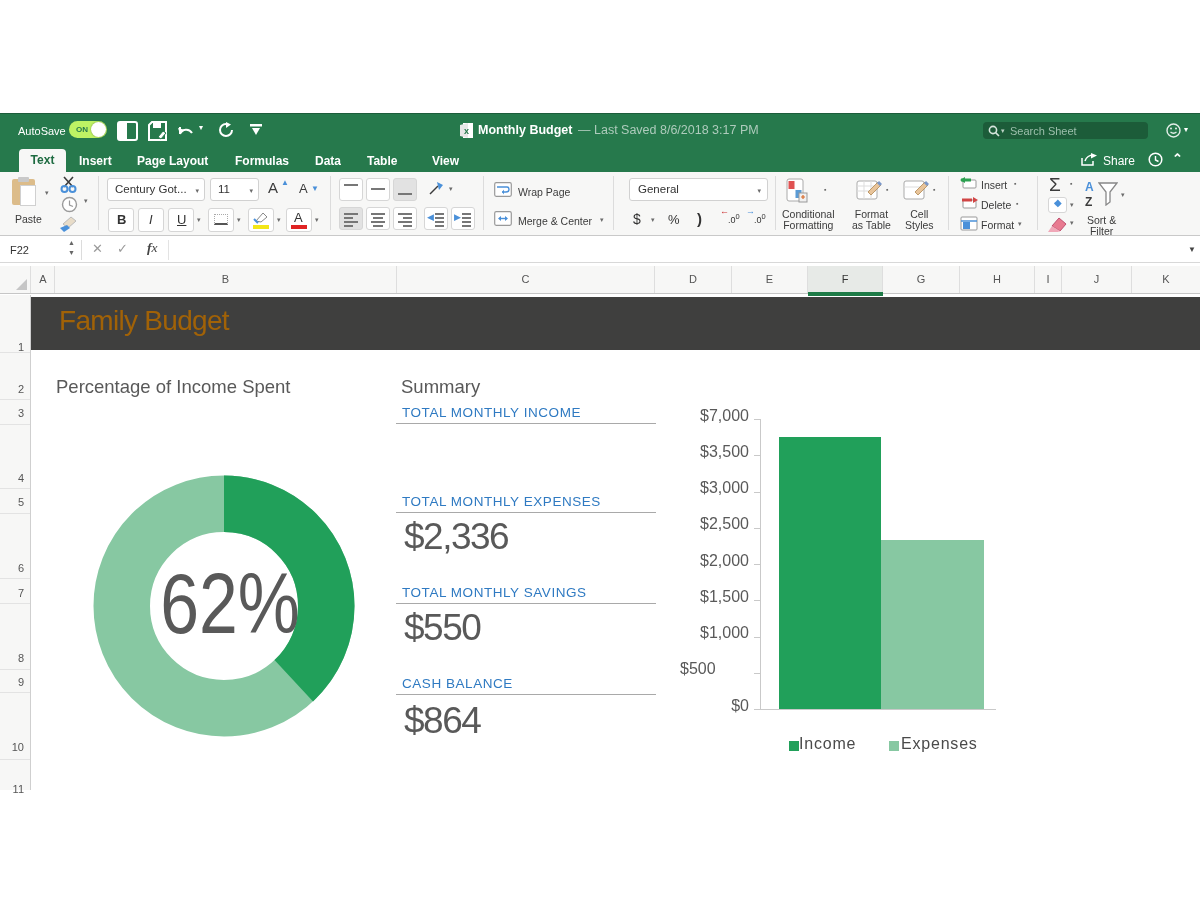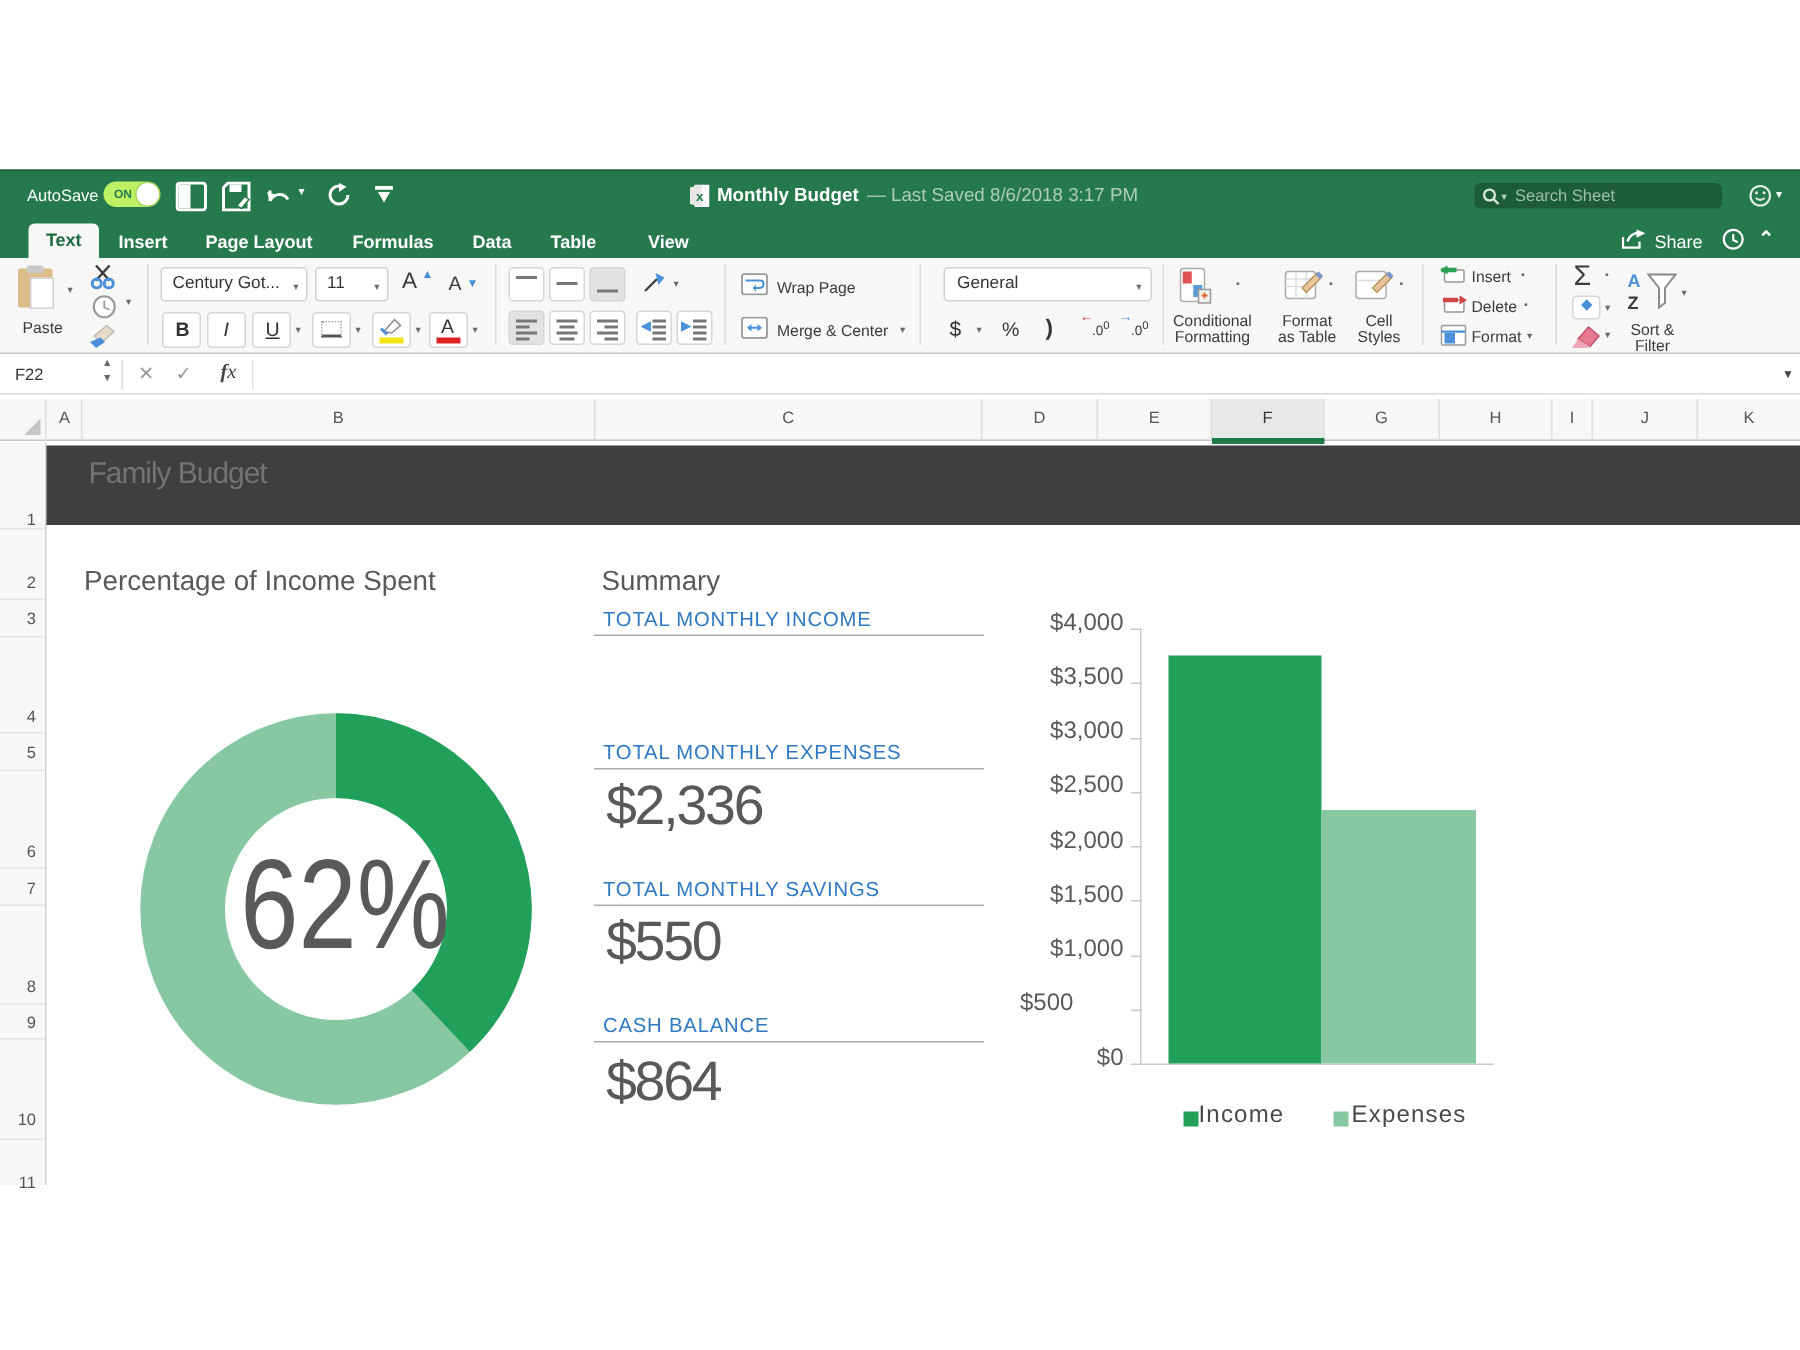--- a/index.html
+++ b/index.html
@@ -401,21 +401,21 @@
     <div class="rline" style="top:193px;"></div>
     <div class="rline" style="top:217.5px;"></div>
     <div class="rline" style="top:283px;"></div>
     <div class="rline" style="top:308px;"></div>
     <div class="rline" style="top:373.5px;"></div>
     <div class="rline" style="top:397px;"></div>
     <div class="rline" style="top:464px;"></div>
   </div>
 
   <div class="darkbar"></div>
-  <span class="abs" style="left:59px; top:305px; color:#737373; font-size:20px; letter-spacing:-0.7px;">Family Budget</span>
+  <span class="abs" style="left:59px; top:305px; color:#a16207; font-size:28px; letter-spacing:-0.7px;">Family Budget</span>
 
   <span class="abs" style="left:56px; top:376px; font-size:18.5px; color:#595959;">Percentage of Income Spent</span>
   <span class="abs" style="left:401px; top:376px; font-size:18.5px; color:#595959;">Summary</span>
 
   <span class="abs bluelabel" style="left:402px; top:404.5px;">TOTAL MONTHLY INCOME</span>
   <div class="sumline" style="top:423px;"></div>
 
   <span class="abs bluelabel" style="left:402px; top:494px;">TOTAL MONTHLY EXPENSES</span>
   <div class="sumline" style="top:512px;"></div>
   <span class="abs bignum" style="left:404px; top:516px;">$2,336</span>
@@ -430,21 +430,21 @@
 
   <svg class="abs" style="left:93px; top:475px;" width="262" height="262" viewBox="0 0 262 262">
     <g transform="rotate(-90 131 131)">
       <circle cx="131" cy="131" r="102.25" fill="none" stroke="#87c8a2" stroke-width="56.5"></circle>
       <circle cx="131" cy="131" r="102.25" fill="none" stroke="#21a05a" stroke-width="56.5" stroke-dasharray="244.1 398.4"></circle>
     </g>
   </svg>
   <div class="abs" style="left:105px; top:555px; width:250px; text-align:center; font-size:85px; color:#595959; transform:scaleX(0.82);">62%</div>
 
   <div class="abs" style="left:680px; top:400px; width:330px; height:360px;">
-    <div class="abs" style="left:0; top:6.60px; width:69px; text-align:right; font-size:16px; color:#595959;">$4,000</div>
+    <div class="abs" style="left:0; top:6.60px; width:69px; text-align:right; font-size:16px; color:#595959;">$7,000</div>
     <div class="abs" style="left:0; top:42.85px; width:69px; text-align:right; font-size:16px; color:#595959;">$3,500</div>
     <div class="abs" style="left:0; top:79.10px; width:69px; text-align:right; font-size:16px; color:#595959;">$3,000</div>
     <div class="abs" style="left:0; top:115.35px; width:69px; text-align:right; font-size:16px; color:#595959;">$2,500</div>
     <div class="abs" style="left:0; top:151.60px; width:69px; text-align:right; font-size:16px; color:#595959;">$2,000</div>
     <div class="abs" style="left:0; top:187.85px; width:69px; text-align:right; font-size:16px; color:#595959;">$1,500</div>
     <div class="abs" style="left:0; top:224.10px; width:69px; text-align:right; font-size:16px; color:#595959;">$1,000</div>
     <div class="abs" style="left:0; top:260.35px; width:69px; text-align:left; font-size:16px; color:#595959;">$500</div>
     <div class="abs" style="left:0; top:296.60px; width:69px; text-align:right; font-size:16px; color:#595959;">$0</div>
     <div class="abs" style="left:74px; top:19.00px; width:7px; height:1px; background:#c9c9c9;"></div>
     <div class="abs" style="left:74px; top:55.25px; width:7px; height:1px; background:#c9c9c9;"></div>

